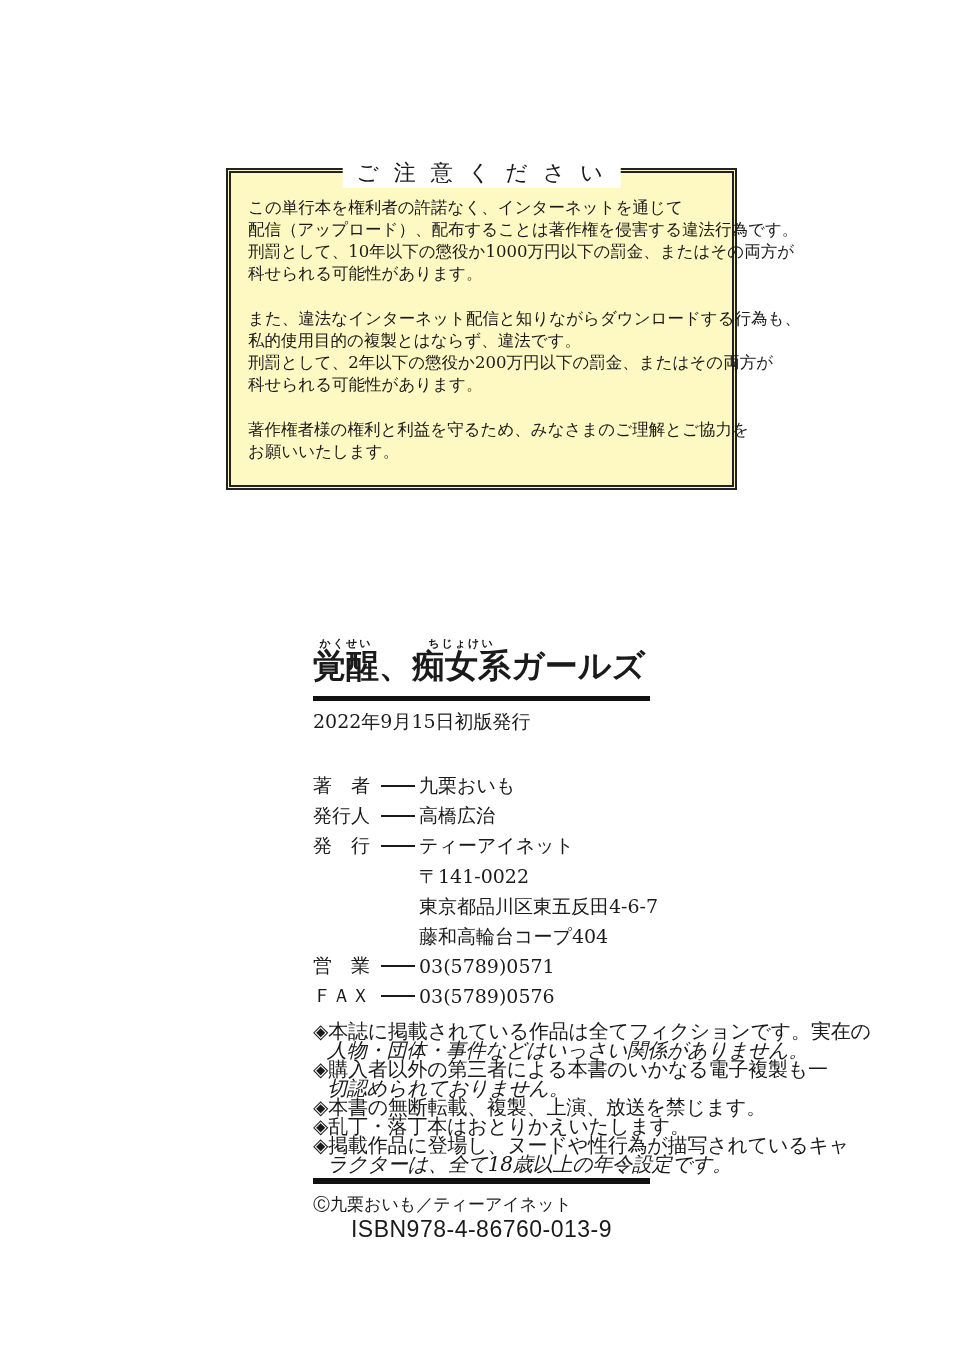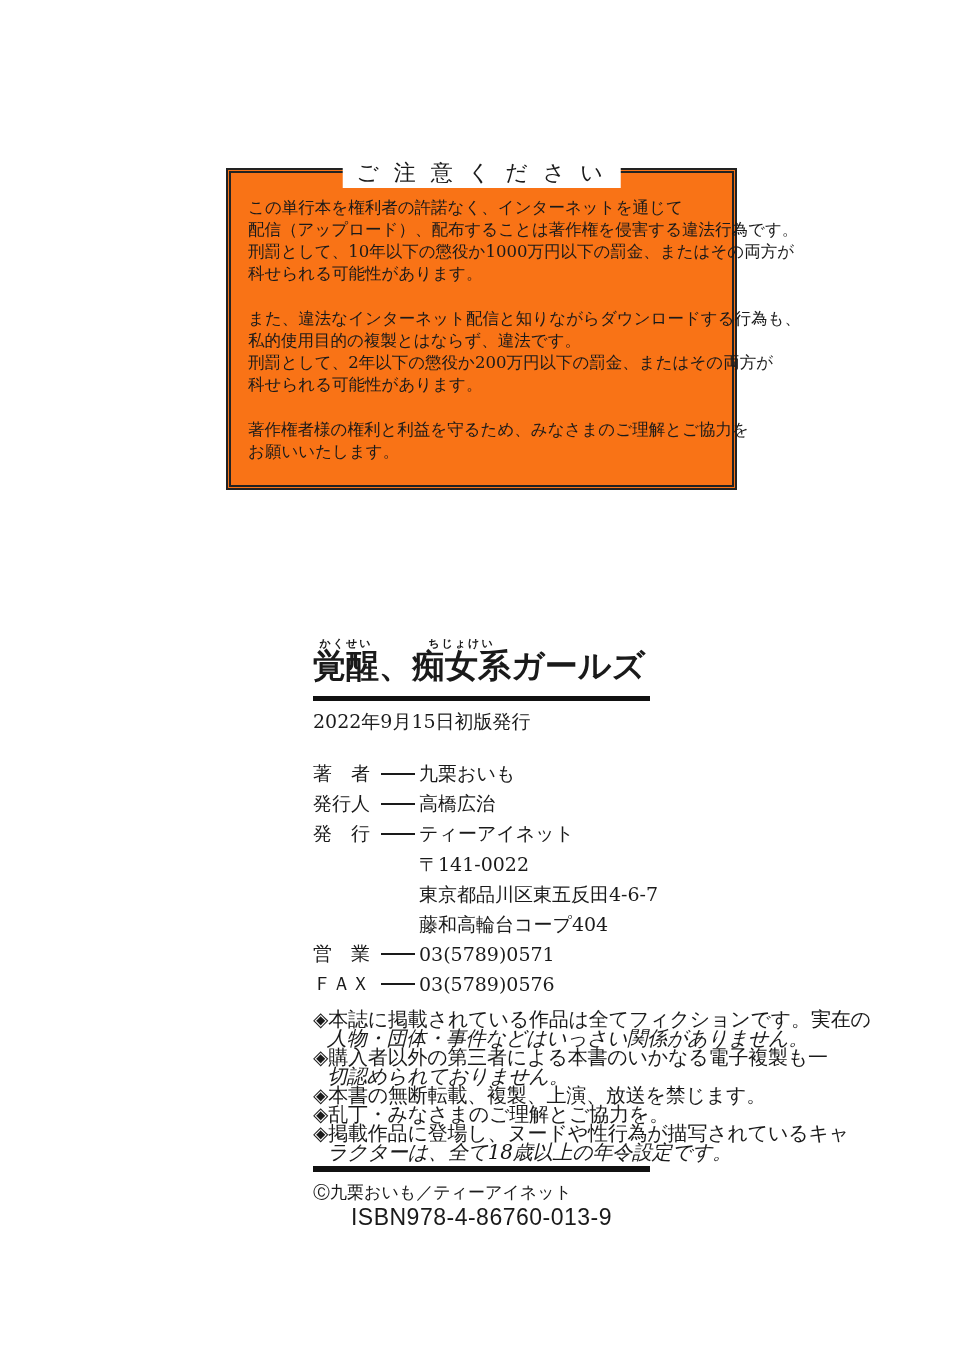--- a/index.html
+++ b/index.html
@@ -11,21 +11,21 @@
     position:relative;
     overflow:hidden;
   }
 
   
   .notice-box {
     position:absolute;
     left:226px; top:168px;
     width:511px; height:322px;
     border:5px double #222;
-    background:#f97316;
+    background:#fef9c3;
   }
   .notice-heading {
     position:absolute;
     top:-15px; left:50%;
     transform:translateX(-50%);
     background:#fff;
     padding:0 14px;
     font-size:22px;
     letter-spacing:4px;
     white-space:nowrap;
@@ -62,21 +62,21 @@
     margin-top:9px;
     height:5px;
     background:#111;
   }
   .edition-date {
     margin-top:7px;
     font-size:19px;
     line-height:27px;
     white-space:nowrap;
   }
-  .credits { margin-top:24px; }
+  .credits { margin-top:36px; }
   .credit-row {
     display:flex;
     align-items:center;
     height:30px;
     font-size:19px;
     white-space:nowrap;
   }
   .credit-label { flex:none; width:68px; }
   .leader-line {
     flex:none;
@@ -186,21 +186,21 @@
       <span class="credit-value">03(5789)0576</span>
     </div>
   </div>
 
   <div class="notes">
     <div class="note-line">◈本誌に掲載されている作品は全てフィクションです。実在の</div>
     <div class="note-line cont">人物・団体・事件などはいっさい関係がありません。</div>
     <div class="note-line">◈購入者以外の第三者による本書のいかなる電子複製も一</div>
     <div class="note-line cont">切認められておりません。</div>
     <div class="note-line">◈本書の無断転載、複製、上演、放送を禁じます。</div>
-    <div class="note-line">◈乱丁・みなさまのご理解とご協力を。</div>
+    <div class="note-line">◈乱丁・落丁本はおとりかえいたします。</div>
     <div class="note-line">◈掲載作品に登場し、ヌードや性行為が描写されているキャ</div>
     <div class="note-line cont">ラクターは、全て18歳以上の年令設定です。</div>
   </div>
 
   <div class="copy-rule"></div>
 
   <div class="copyright-line">Ⓒ九栗おいも／ティーアイネット</div>
 
   <div class="isbn-line">ISBN978-4-86760-013-9</div>
 </div>

